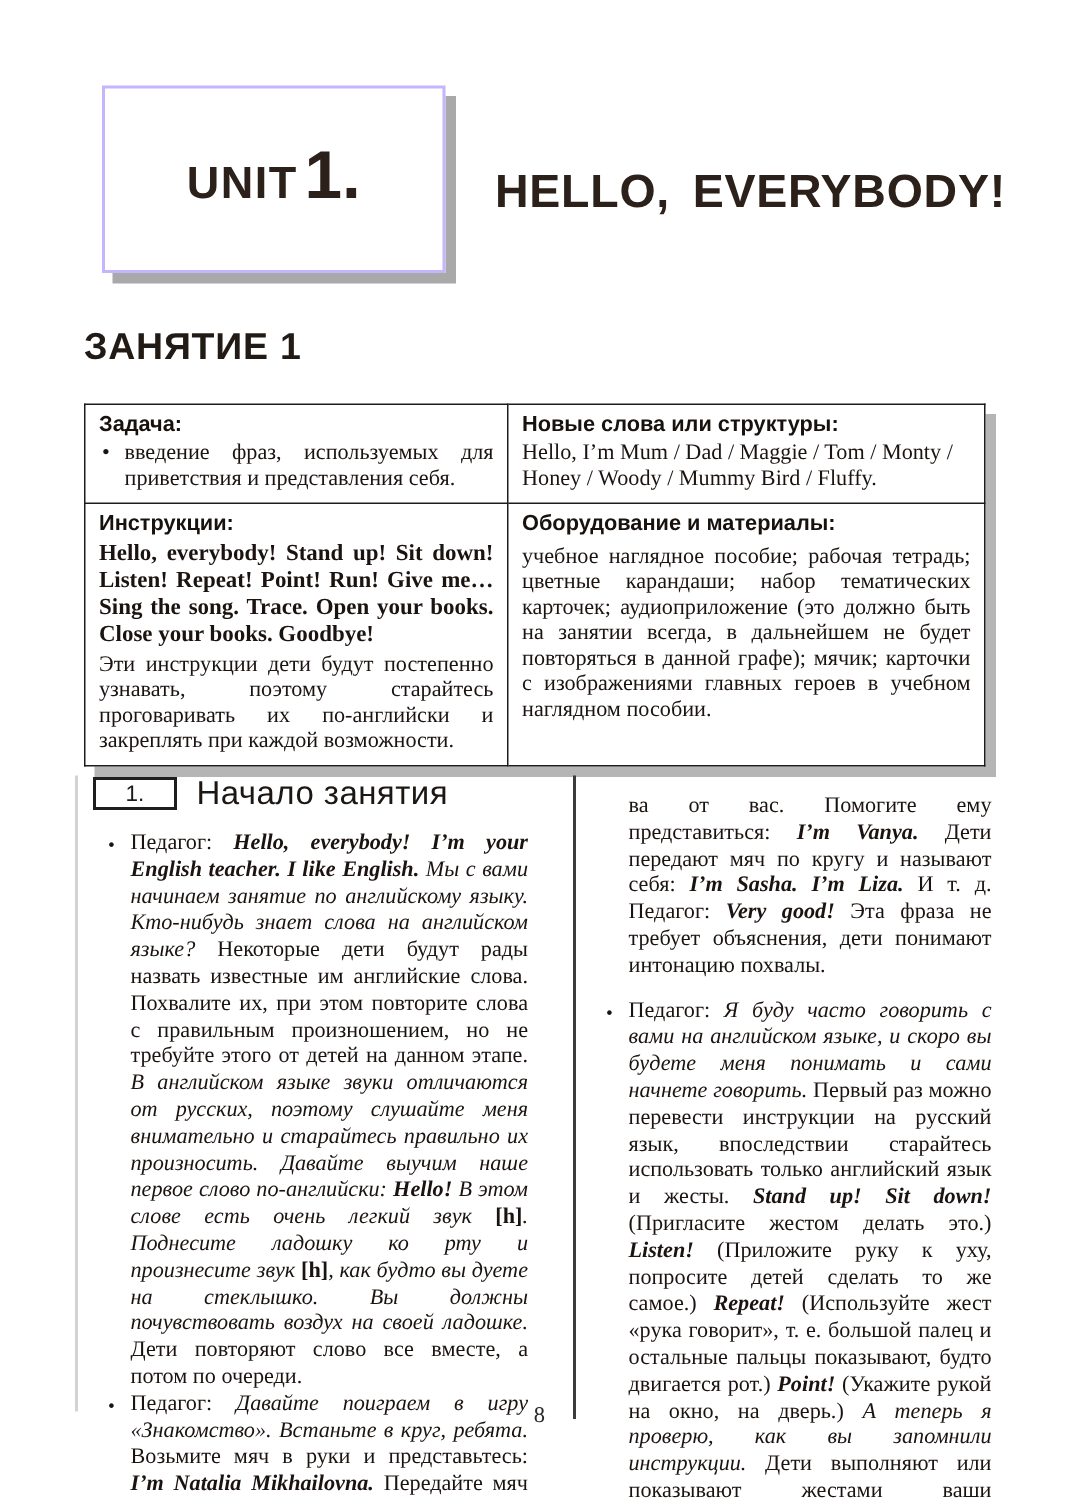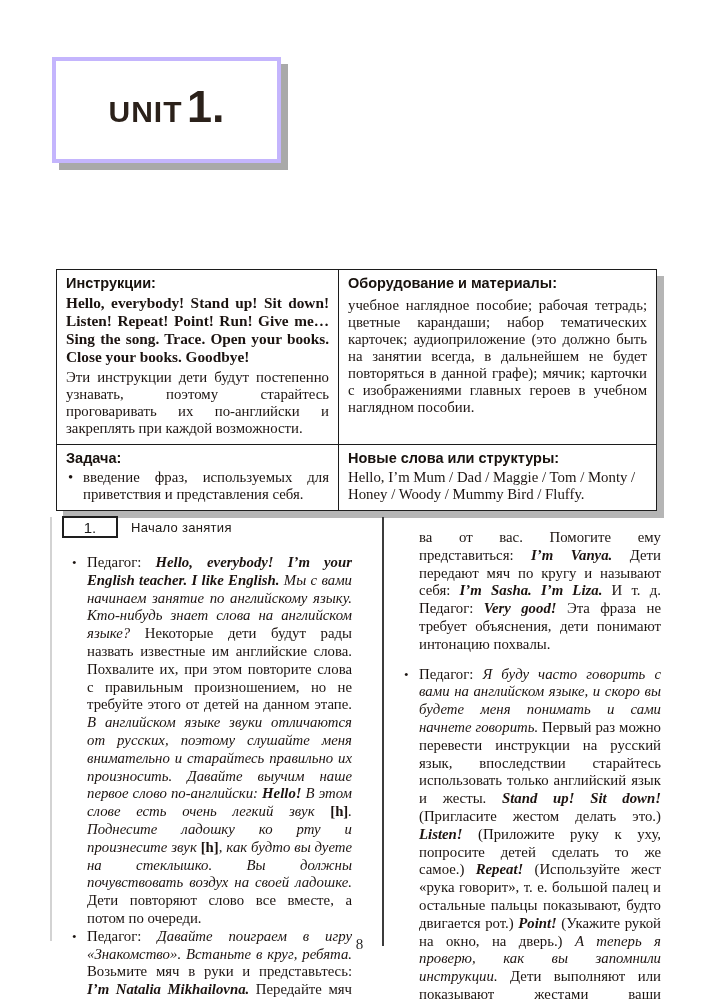--- a/index.html
+++ b/index.html
@@ -1,21 +1,21 @@
 <!DOCTYPE html>
 <html><head>
 <meta charset="utf-8">
 <style>
   html,body{margin:0;padding:0;background:#fff;}
   #page{position:relative;width:719px;height:1000px;background:#ffffff;overflow:hidden;
         color:#1b1310;font-family:"Liberation Serif",serif;}
 
   
-  .unit-box{position:absolute;left:52px;top:57px;width:229px;height:106px;background:#fff;
-            border:4px solid #c4b5fd;box-shadow:7px 7px 0 #a9a9a9;
+  .unit-box{position:absolute;left:68px;top:57px;width:229px;height:125px;background:#fff;
+            border:2px solid #c4b5fd;box-shadow:7px 7px 0 #a9a9a9;
             display:flex;align-items:center;justify-content:center;padding-bottom:6px;box-sizing:border-box;}
   .unit-text{font-family:"Liberation Sans",sans-serif;font-weight:bold;color:#2b211a;white-space:nowrap;}
   .unit-word{font-size:30px;letter-spacing:1px;}
   .unit-num{font-size:45px;letter-spacing:0;}
   .main-title{position:absolute;left:330px;top:109px;margin:0;font-family:"Liberation Sans",sans-serif;
               font-weight:bold;font-size:31px;line-height:38px;letter-spacing:0.5px;word-spacing:6px;color:#2b211a;}
 
   .lesson-heading{position:absolute;left:56px;top:217px;margin:0;font-family:"Liberation Sans",sans-serif;
                   font-weight:bold;font-size:25px;letter-spacing:0.5px;color:#221a14;}
 
@@ -34,21 +34,21 @@
 
   
   .margin-line{position:absolute;left:50px;top:517px;width:2px;height:424px;background:#d3d3d3;}
   .col-divider{position:absolute;left:382px;top:517px;width:1.5px;height:429px;background:#3c3c3c;}
 
   
   .section-header{position:absolute;left:62px;top:516px;display:flex;align-items:center;}
   .section-num-box{width:56px;height:22px;border:2px solid #1e1e1e;box-sizing:border-box;
                    display:flex;align-items:center;justify-content:center;
                    font-family:"Liberation Sans",sans-serif;font-size:15px;color:#1b1b1b;background:#fff;}
-  .section-label{margin-left:13px;font-family:"Liberation Sans",sans-serif;font-size:13px;
+  .section-label{margin-left:13px;font-family:"Liberation Sans",sans-serif;font-size:22px;
                  letter-spacing:0.3px;color:#1d1713;}
 
   
   .col{position:absolute;font-size:14.8px;line-height:17.8px;color:#1b1310;}
   .col-left{left:59px;top:542px;width:305px;}
   .col-right{left:391px;top:517px;width:282px;}
   .bullet-list{list-style:none;margin:12px;padding:0;}
   .bullet-list li{position:relative;padding-left:16px;text-align:justify;}
   .bullet-list li::before{content:"\2022";position:absolute;left:1px;font-size:13px;}
   .continuation{margin:12px;padding-left:16px;text-align:justify;}
@@ -65,49 +65,51 @@
 <body>
 
 <div id="page">
 
   <div class="unit-box">
     <div class="unit-text">
       <span class="unit-word">UNIT</span>
       <span class="unit-num">1.</span>
     </div>
   </div>
+  <h1 class="main-title">HELLO, EVERYBODY!</h1>
 
+  <h2 class="lesson-heading">ЗАНЯТИЕ 1</h2>
 
   <table class="info-table">
     <colgroup>
         <col style="width:282px">
         <col>
       </colgroup>
     <tbody>
-      <tr>
-        <td>
-          <div class="cell-heading">Инструкции:</div>
-          <p class="phrases">Hello, everybody! Stand up! Sit down! Listen! Repeat! Point! Run! Give me… Sing the song. Trace. Open your books. Close your books. Goodbye!</p>
-          <div class="cell-text">Эти инструкции дети будут постепенно узнавать, поэтому старайтесь проговаривать их по-английски и закреплять при каждой возможности.</div>
-        </td>
-        <td>
-          <div class="cell-heading" style="margin-bottom:4px;">Оборудование и материалы:</div>
-          <div class="cell-text">учебное наглядное пособие; рабочая тетрадь; цветные карандаши; набор тематических карточек; аудиоприложение (это должно быть на занятии всегда, в дальнейшем не будет повторяться в данной графе); мячик; карточки с изображениями главных героев в учебном наглядном пособии.</div>
-        </td>
-      </tr>
       <tr>
         <td>
           <div class="cell-heading">Задача:</div>
           <ul class="cell-list">
             <li>введение фраз, используемых для приветствия и представления себя.</li>
           </ul>
         </td>
         <td>
           <div class="cell-heading">Новые слова или структуры:</div>
           <div class="cell-text no-justify">Hello, I’m Mum / Dad / Maggie / Tom / Monty / Honey / Woody / Mummy Bird / Fluffy.</div>
+        </td>
+      </tr>
+      <tr>
+        <td>
+          <div class="cell-heading">Инструкции:</div>
+          <p class="phrases">Hello, everybody! Stand up! Sit down! Listen! Repeat! Point! Run! Give me… Sing the song. Trace. Open your books. Close your books. Goodbye!</p>
+          <div class="cell-text">Эти инструкции дети будут постепенно узнавать, поэтому старайтесь проговаривать их по-английски и закреплять при каждой возможности.</div>
+        </td>
+        <td>
+          <div class="cell-heading" style="margin-bottom:4px;">Оборудование и материалы:</div>
+          <div class="cell-text">учебное наглядное пособие; рабочая тетрадь; цветные карандаши; набор тематических карточек; аудиоприложение (это должно быть на занятии всегда, в дальнейшем не будет повторяться в данной графе); мячик; карточки с изображениями главных героев в учебном наглядном пособии.</div>
         </td>
       </tr>
     </tbody>
   </table>
 
   <div class="margin-line"></div>
   <div class="col-divider"></div>
 
   <div class="section-header">
     <div class="section-num-box">

